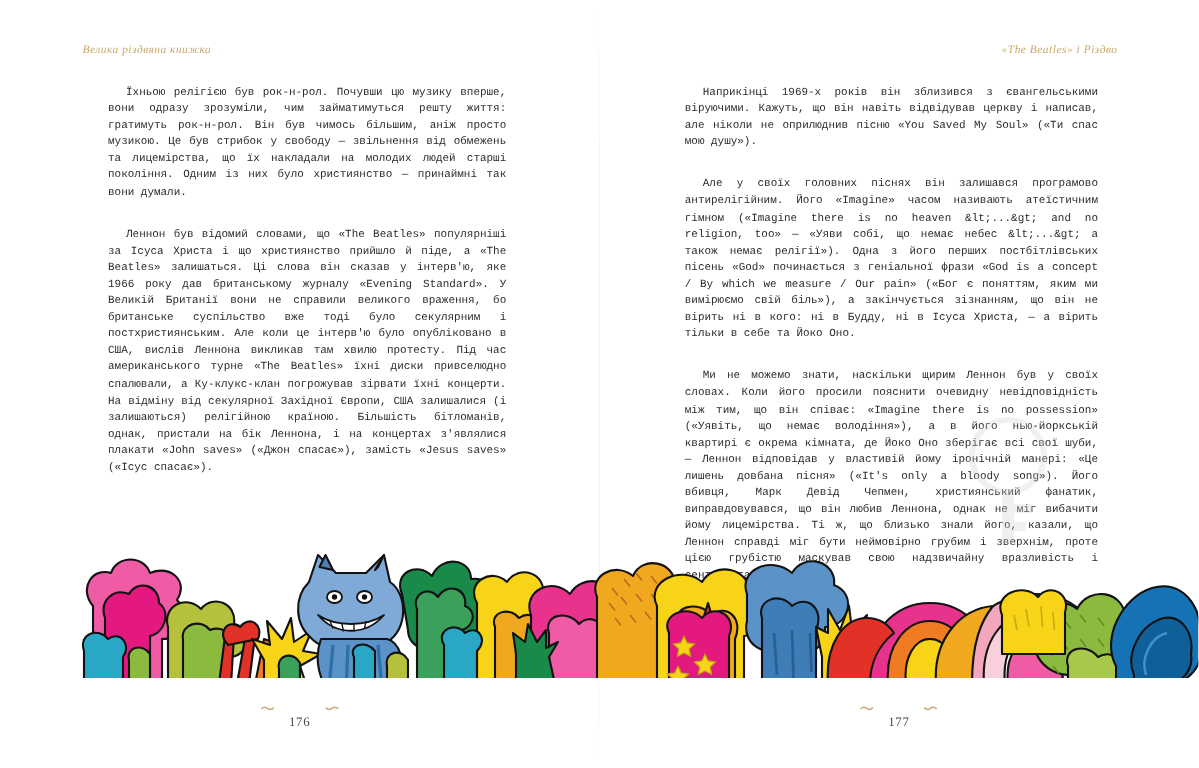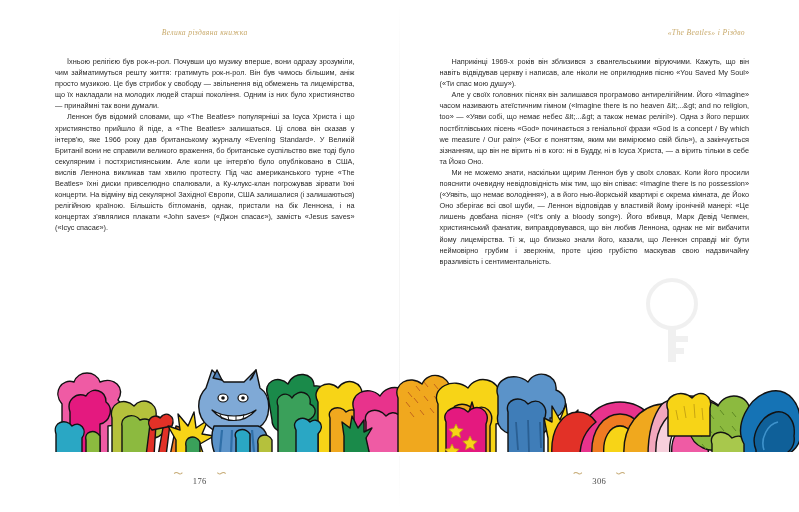--- a/index.html
+++ b/index.html
@@ -24,40 +24,41 @@
   .page-left{ padding:28px 45px 0 55px; }
   .page-right{ padding:28px 50px 0 40px; }
 
   
   .running-head{
     font-family:"Liberation Serif", serif;
     font-style:italic;
     font-size:7.6px;
     letter-spacing:.35px;
     color:#c8a96a;
-    text-align:center;
+    text-align:left;
     height:12px;
     margin:0 0 16px 0;
     white-space:nowrap;
   }
   .running-head.right{ text-align:right; padding-right:4px;}
 
   
   .col{
     font-family:"Liberation Sans", sans-serif;
     font-size:7.3px;
     line-height:11.1px;
     color:#2b2b2b;
     text-align:justify;
     text-justify:inter-word;
     hyphens:manual;
   }
   .col p{
-    margin:0;
+    margin:17px;
     text-indent:12px;
+    font-family:Liberation Mono, monospace;
   }
   .col p.first{ text-indent:12px; }
 
   
   .illus{
     position:absolute;
     left:0;right:0;bottom:56px;
     height:130px;
     pointer-events:none;
   }
@@ -127,21 +128,21 @@
     <div class="running-head right">«The Beatles» і Різдво</div>
 
     <div class="col">
       <p class="first">Наприкінці 1969-х років він зблизився з євангельськими віруючими. Кажуть, що він навіть відвідував церкву і написав, але ніколи не оприлюднив пісню «You Saved My Soul» («Ти спас мою душу»).</p>
       <p>Але у своїх головних піснях він залишався програмово антирелігійним. Його «Imagine» часом називають атеїстичним гімном («Imagine there is no heaven &amp;lt;...&amp;gt; and no religion, too» — «Уяви собі, що немає небес &amp;lt;...&amp;gt; а також немає релігії»). Одна з його перших постбітлівських пісень «God» починається з геніальної фрази «God is a concept / By which we measure / Our pain» («Бог є поняттям, яким ми вимірюємо свій біль»), а закінчується зізнанням, що він не вірить ні в кого: ні в Будду, ні в Ісуса Христа, — а вірить тільки в себе та Йоко Оно.</p>
       <p>Ми не можемо знати, наскільки щирим Леннон був у своїх словах. Коли його просили пояснити очевидну невідповідність між тим, що він співає: «Imagine there is no possession» («Уявіть, що немає володіння»), а в його нью-йоркській квартирі є окрема кімната, де Йоко Оно зберігає всі свої шуби, — Леннон відповідав у властивій йому іронічній манері: «Це лишень довбана пісня» («It's only a bloody song»). Його вбивця, Марк Девід Чепмен, християнський фанатик, виправдовувався, що він любив Леннона, однак не міг вибачити йому лицемірства. Ті ж, що близько знали його, казали, що Леннон справді міг бути неймовірно грубим і зверхнім, проте цією грубістю маскував свою надзвичайну вразливість і сентиментальність.</p>
     </div>
 
     <div class="folio">
       <span class="orn">〜</span>
-      <span class="folio-num">306</span>
+      <span class="folio-num">177</span>
       <span class="orn flip">〜</span>
     </div>
   </div>
 
   <div class="gutter"></div>
 
   <div class="watermark">
     <svg viewBox="0 0 70 86" xmlns="http://www.w3.org/2000/svg">
       <circle cx="35" cy="26" r="24" fill="none" stroke="#cfcfcf" stroke-width="4"></circle>
       <rect x="31" y="48" width="8" height="36" fill="#cfcfcf"></rect>

